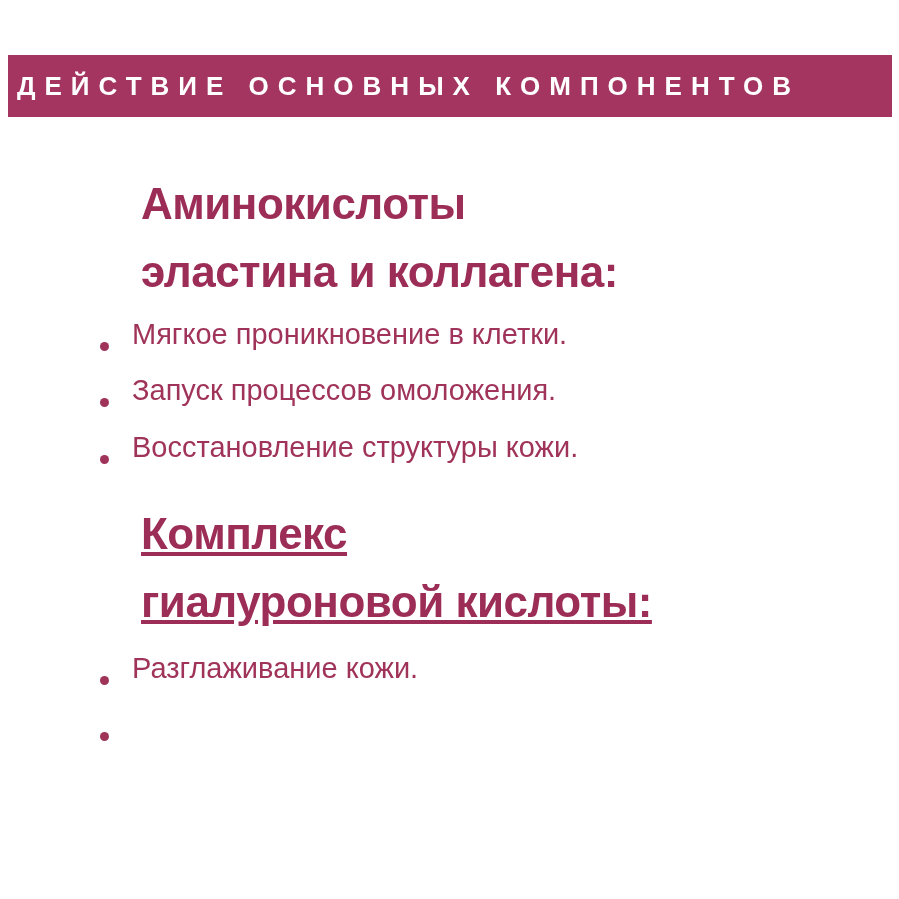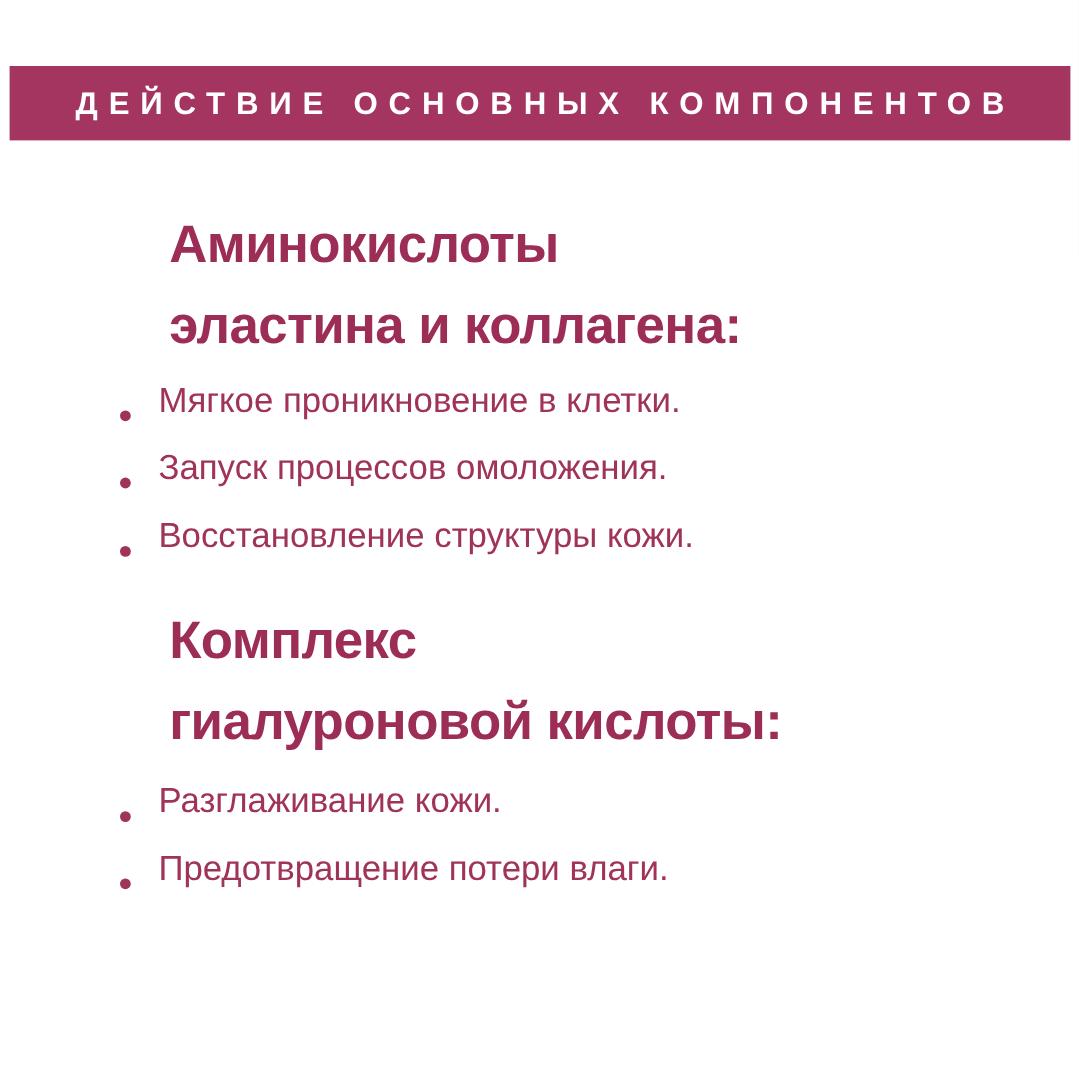--- a/index.html
+++ b/index.html
@@ -15,42 +15,42 @@
     position:relative;
     width:899px;height:899px;
     background:var(--background);
     overflow:hidden;
     margin:0 auto;
   }
   .banner{
     position:absolute;
     left:8px;right:7px;top:55px;height:62px;
     background:var(--banner-bg);
-    display:flex;align-items:center;justify-content:center;
+    display:flex;align-items:center;
   }
   .banner-label{
     color:#FFFFFF;
     font-size:26px;
     font-weight:700;
     letter-spacing:9px;
     padding-left:9px; 
     white-space:nowrap;
   }
   .heading{
     position:absolute;
     left:141px;
     color:var(--heading);
     font-size:44px;
     font-weight:700;
     line-height:68px;
     letter-spacing:-0.5px;
     white-space:pre-line;
   }
   .heading-1{top:170px;}
-  .heading-2{top:500px;}
+  .heading-2{top:500px;text-decoration:underline;}
   .bullet-list{
     position:absolute;
     left:100px;
     list-style:none;
   }
   .bullet-list-1{top:294px;}
   .bullet-list-2{top:628px;}
   .bullet-item{
     display:flex;
     align-items:flex-end;
@@ -98,17 +98,16 @@
   <h2 class="heading heading-2">Комплекс
 гиалуроновой кислоты:</h2>
 
   <ul class="bullet-list bullet-list-2">
     <li class="bullet-item">
       <span class="bullet-dot"></span>
       <span>Разглаживание кожи.</span>
     </li>
     <li class="bullet-item">
       <span class="bullet-dot"></span>
-      <span>Предотвращение потери влаги.</span>
     </li>
   </ul>
 
 </div>
 
 </body></html>

